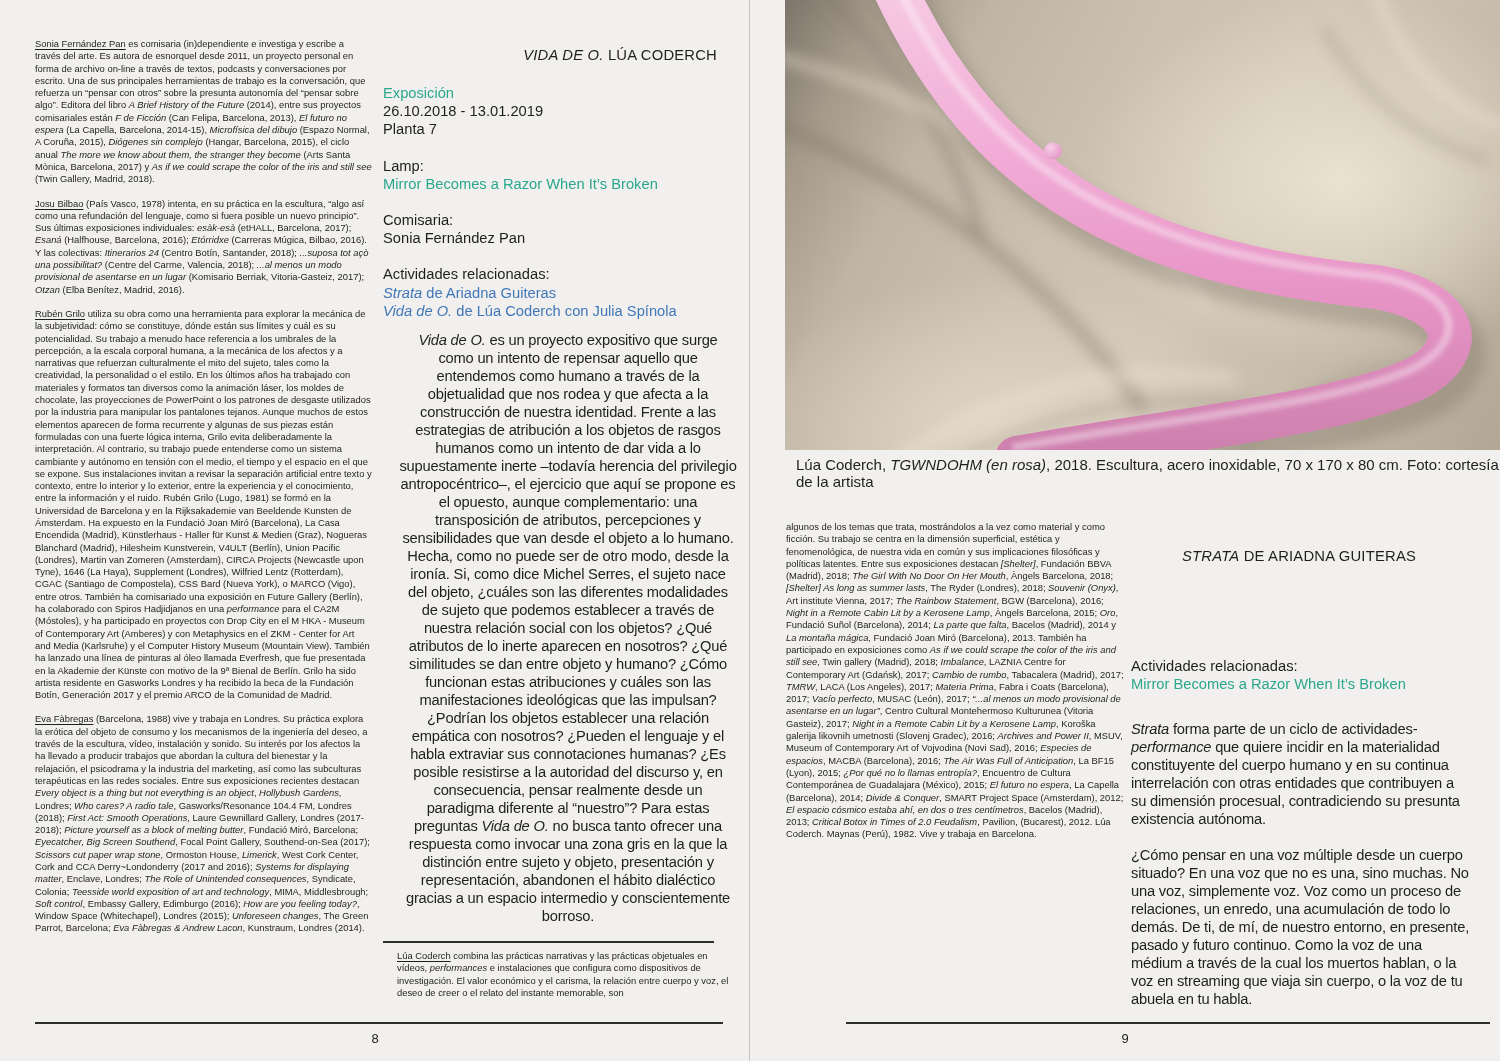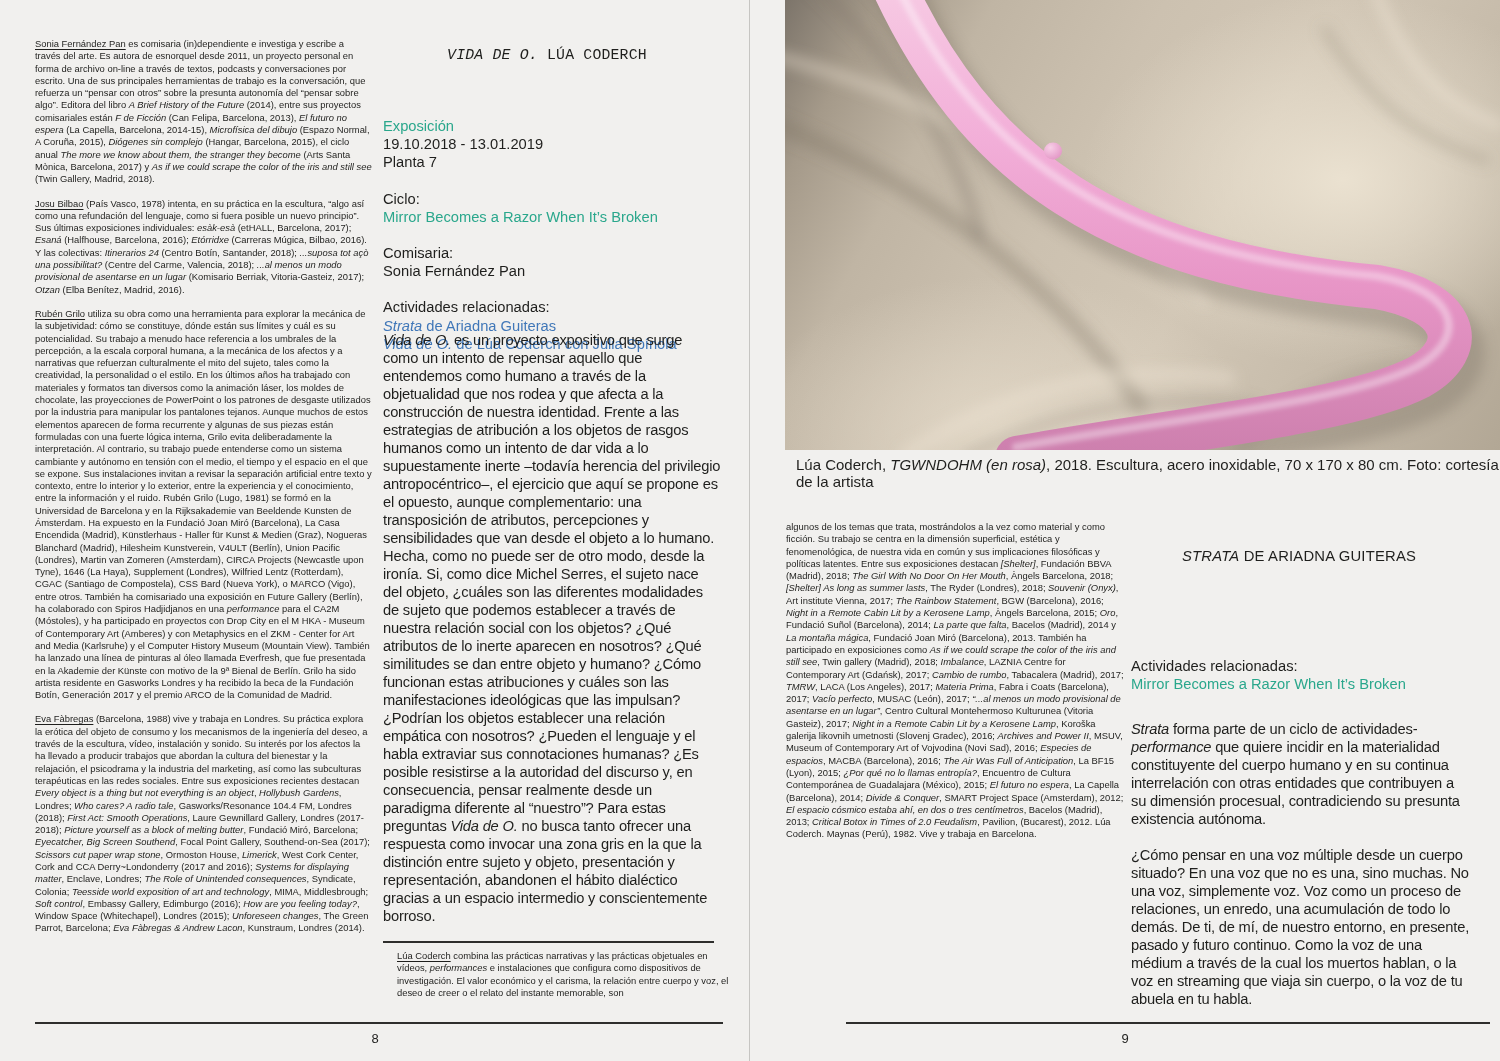--- a/index.html
+++ b/index.html
@@ -21,25 +21,25 @@
 
   
   .lg{font-size:14.7px;line-height:18px;letter-spacing:-0.2px;}
 
   .teal{color:var(--teal,#2aa78c);}
   .blue{color:var(--blue,#4077b8);}
   .it{}
 
   #bio-col{position:absolute;left:35px;top:38px;width:337px;}
 
-  #title-l{position:absolute;left:377px;top:47px;width:340px;text-align:center;
-           font-size:14.8px;letter-spacing:0.2px;font-family:Liberation Mono, monospace;}
-  #meta-l{position:absolute;left:383px;top:84px;width:338px;font-size:14.7px;line-height:18.2px;margin-top:33px;}
+  #title-l{position:absolute;left:377px;top:47px;width:340px;text-align:right;
+           font-size:14.8px;letter-spacing:0.2px;}
+  #meta-l{position:absolute;left:383px;top:84px;width:338px;font-size:14.7px;line-height:18.2px;}
   .gap{height:18px;}
-  #body-l{position:absolute;left:383px;top:331px;width:338px;}
+  #body-l{position:absolute;left:399px;top:331px;width:338px;text-align:center;}
 
   #fn-rule{position:absolute;left:383px;top:941px;width:331px;height:1.5px;background:var(--rule,#2e2e2c);}
   #footnote{position:absolute;left:397px;top:950px;width:334px;}
   .fn{font-size:9.4px;line-height:12.3px;}
 
   .footer-rule{position:absolute;top:1022px;height:2px;background:var(--rule,#2e2e2c);}
   #rule-8{left:35px;width:688px;}
   #rule-9{left:96px;width:644px;}
   .page-number{position:absolute;top:1031px;left:0;width:750px;text-align:center;font-size:13px;}
 
@@ -73,24 +73,24 @@
       <p><u>Sonia Fernández Pan</u> es comisaria (in)dependiente e investiga y escribe a través del arte. Es autora de esnorquel desde 2011, un proyecto personal en forma de archivo on-line a través de textos, podcasts y conversaciones por escrito. Una de sus principales herramientas de trabajo es la conversación, que refuerza un “pensar con otros” sobre la presunta autonomía del “pensar sobre algo”. Editora del libro <i>A Brief History of the Future</i> (2014), entre sus proyectos comisariales están <i>F de Ficción</i> (Can Felipa, Barcelona, 2013), <i>El futuro no espera</i> (La Capella, Barcelona, 2014-15), <i>Microfísica del dibujo</i> (Espazo Normal, A Coruña, 2015), <i>Diógenes sin complejo</i> (Hangar, Barcelona, 2015), el ciclo anual <i>The more we know about them, the stranger they become</i> (Arts Santa Mònica, Barcelona, 2017) y <i>As if we could scrape the color of the iris and still see</i> (Twin Gallery, Madrid, 2018).</p>
       <p><u>Josu Bilbao</u> (País Vasco, 1978) intenta, en su práctica en la escultura, “algo así como una refundación del lenguaje, como si fuera posible un nuevo principio”. Sus últimas exposiciones individuales: <i>esàk-esà</i> (etHALL, Barcelona, 2017); <i>Esaná</i> (Halfhouse, Barcelona, 2016); <i>Etórridxe</i> (Carreras Múgica, Bilbao, 2016). Y las colectivas: <i>Itinerarios 24</i> (Centro Botín, Santander, 2018); <i>...suposa tot açò una possibilitat?</i> (Centre del Carme, Valencia, 2018); <i>...al menos un modo provisional de asentarse en un lugar</i> (Komisario Berriak, Vitoria-Gasteiz, 2017); <i>Otzan</i> (Elba Benítez, Madrid, 2016).</p>
       <p><u>Rubén Grilo</u> utiliza su obra como una herramienta para explorar la mecánica de la subjetividad: cómo se constituye, dónde están sus límites y cuál es su potencialidad. Su trabajo a menudo hace referencia a los umbrales de la percepción, a la escala corporal humana, a la mecánica de los afectos y a narrativas que refuerzan culturalmente el mito del sujeto, tales como la creatividad, la personalidad o el estilo. En los últimos años ha trabajado con materiales y formatos tan diversos como la animación láser, los moldes de chocolate, las proyecciones de PowerPoint o los patrones de desgaste utilizados por la industria para manipular los pantalones tejanos. Aunque muchos de estos elementos aparecen de forma recurrente y algunas de sus piezas están formuladas con una fuerte lógica interna, Grilo evita deliberadamente la interpretación. Al contrario, su trabajo puede entenderse como un sistema cambiante y autónomo en tensión con el medio, el tiempo y el espacio en el que se expone. Sus instalaciones invitan a revisar la separación artificial entre texto y contexto, entre lo interior y lo exterior, entre la experiencia y el conocimiento, entre la información y el ruido. Rubén Grilo (Lugo, 1981) se formó en la Universidad de Barcelona y en la Rijksakademie van Beeldende Kunsten de Ámsterdam. Ha expuesto en la Fundació Joan Miró (Barcelona), La Casa Encendida (Madrid), Künstlerhaus - Haller für Kunst &amp; Medien (Graz), Nogueras Blanchard (Madrid), Hilesheim Kunstverein, V4ULT (Berlín), Union Pacific (Londres), Martin van Zomeren (Amsterdam), CIRCA Projects (Newcastle upon Tyne), 1646 (La Haya), Supplement (Londres), Wilfried Lentz (Rotterdam), CGAC (Santiago de Compostela), CSS Bard (Nueva York), o MARCO (Vigo), entre otros. También ha comisariado una exposición en Future Gallery (Berlín), ha colaborado con Spiros Hadjidjanos en una <i>performance</i> para el CA2M (Móstoles), y ha participado en proyectos con Drop City en el M HKA - Museum of Contemporary Art (Amberes) y con Metaphysics en el ZKM - Center for Art and Media (Karlsruhe) y el Computer History Museum (Mountain View). También ha lanzado una línea de pinturas al óleo llamada Everfresh, que fue presentada en la Akademie der Künste con motivo de la 9ª Bienal de Berlín. Grilo ha sido artista residente en Gasworks Londres y ha recibido la beca de la Fundación Botín, Generación 2017 y el premio ARCO de la Comunidad de Madrid.</p>
       <p><u>Eva Fàbregas</u> (Barcelona, 1988) vive y trabaja en Londres. Su práctica explora la erótica del objeto de consumo y los mecanismos de la ingeniería del deseo, a través de la escultura, vídeo, instalación y sonido. Su interés por los afectos la ha llevado a producir trabajos que abordan la cultura del bienestar y la relajación, el psicodrama y la industria del marketing, así como las subculturas terapéuticas en las redes sociales. Entre sus exposiciones recientes destacan <i>Every object is a thing but not everything is an object</i>, <i>Hollybush Gardens</i>, Londres; <i>Who cares? A radio tale</i>, Gasworks/Resonance 104.4 FM, Londres (2018); <i>First Act: Smooth Operations</i>, Laure Gewnillard Gallery, Londres (2017-2018); <i>Picture yourself as a block of melting butter</i>, Fundació Miró, Barcelona; <i>Eyecatcher, Big Screen Southend</i>, Focal Point Gallery, Southend-on-Sea (2017); <i>Scissors cut paper wrap stone</i>, Ormoston House, <i>Limerick</i>, West Cork Center, Cork and CCA Derry~Londonderry (2017 and 2016); <i>Systems for displaying matter</i>, Enclave, Londres; <i>The Role of Unintended consequences</i>, Syndicate, Colonia; <i>Teesside world exposition of art and technology</i>, MIMA, Middlesbrough; <i>Soft control</i>, Embassy Gallery, Edimburgo (2016); <i>How are you feeling today?</i>, Window Space (Whitechapel), Londres (2015); <i>Unforeseen changes</i>, The Green Parrot, Barcelona; <i>Eva Fàbregas &amp; Andrew Lacon</i>, Kunstraum, Londres (2014).</p>
     </div>
 
     <div id="title-l"><i>VIDA DE O.</i> LÚA CODERCH</div>
 
     <div id="meta-l">
       <div class="teal">Exposición</div>
-      <div>19.10.2018 - 13.01.2019</div>
+      <div>26.10.2018 - 13.01.2019</div>
       <div>Planta 7</div>
       <div class="gap"></div>
-      <div>Ciclo:</div>
+      <div>Lamp:</div>
       <div class="teal it">Mirror Becomes a Razor When It’s Broken</div>
       <div class="gap"></div>
       <div>Comisaria:</div>
       <div>Sonia Fernández Pan</div>
       <div class="gap"></div>
       <div>Actividades relacionadas:</div>
       <div class="blue"><i>Strata</i> de Ariadna Guiteras</div>
       <div class="blue"><i>Vida de O.</i> de Lúa Coderch con Julia Spínola</div>
     </div>
 

